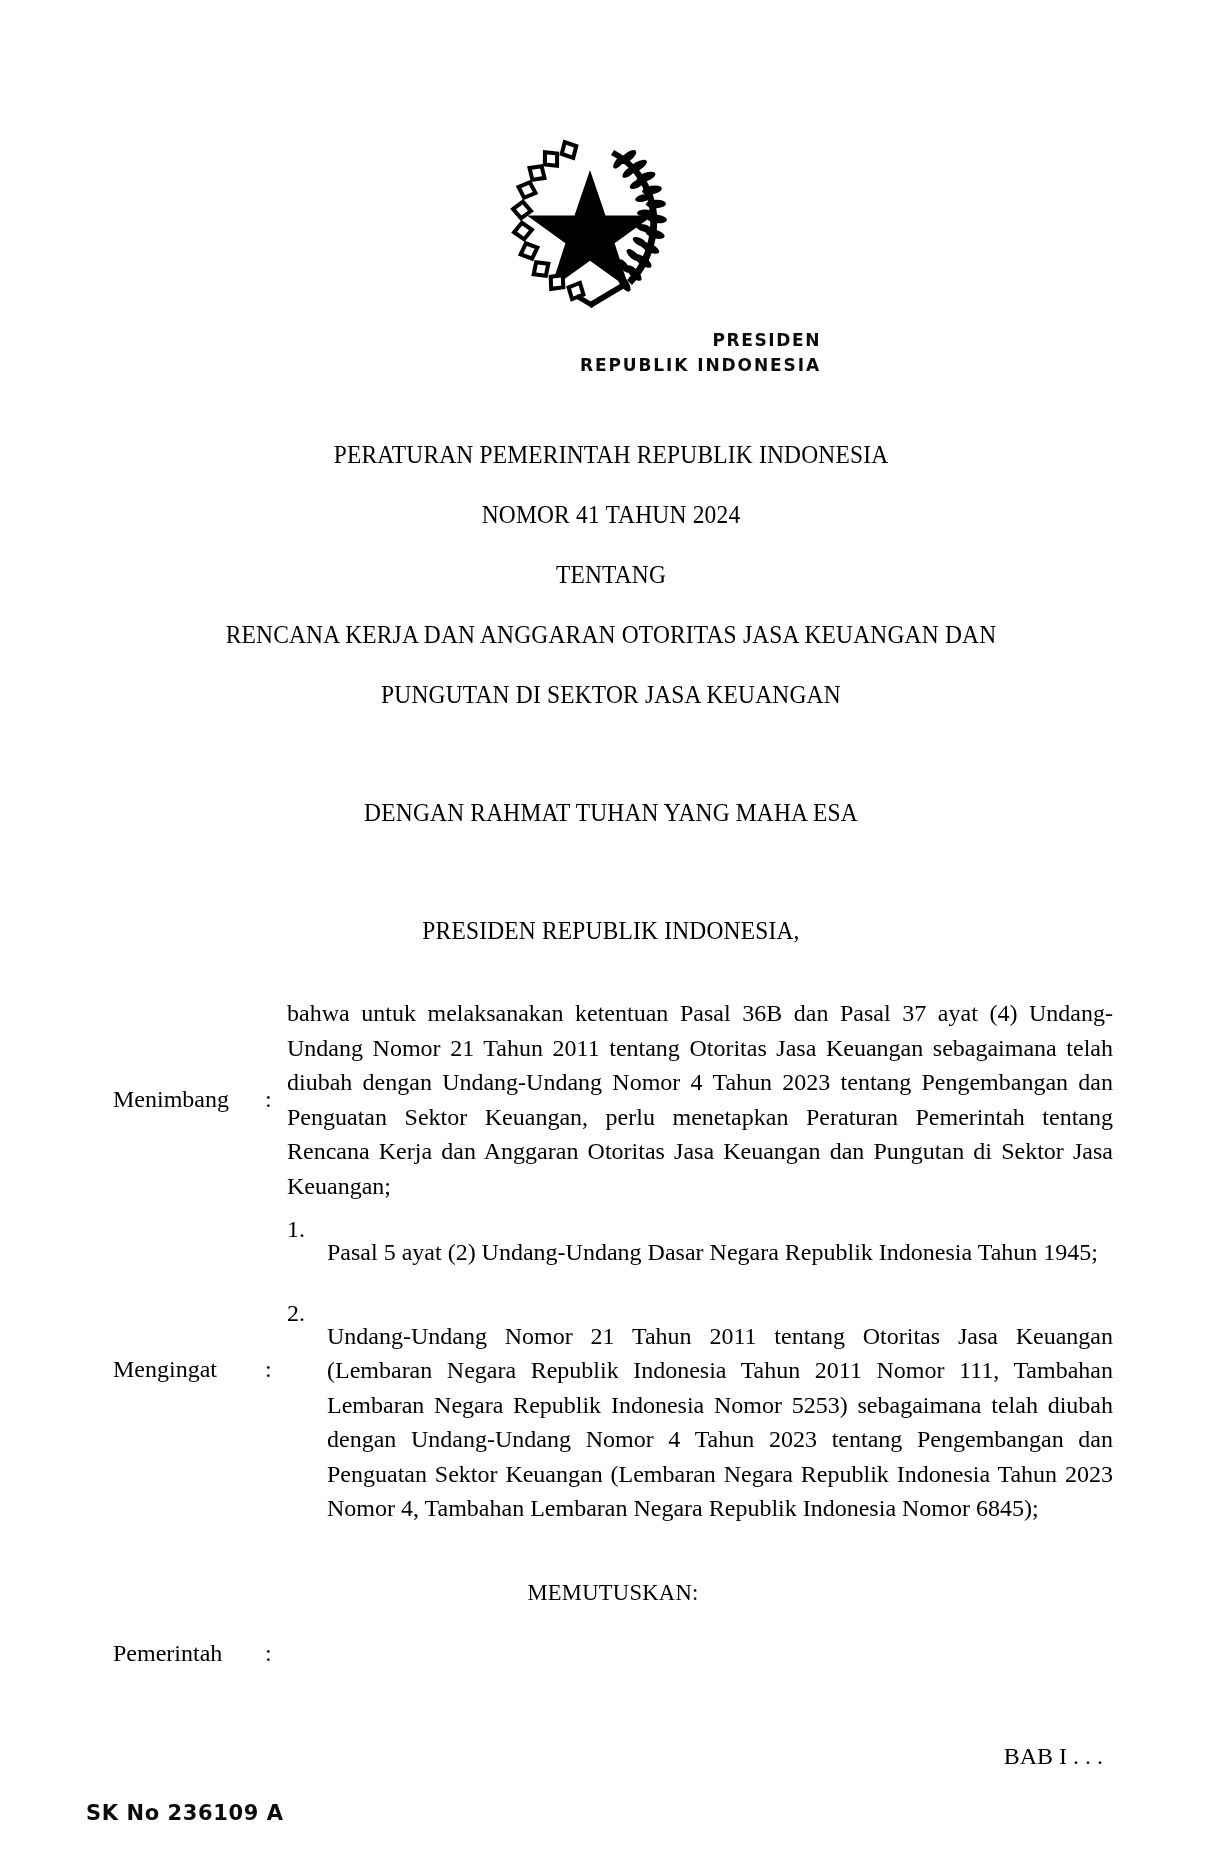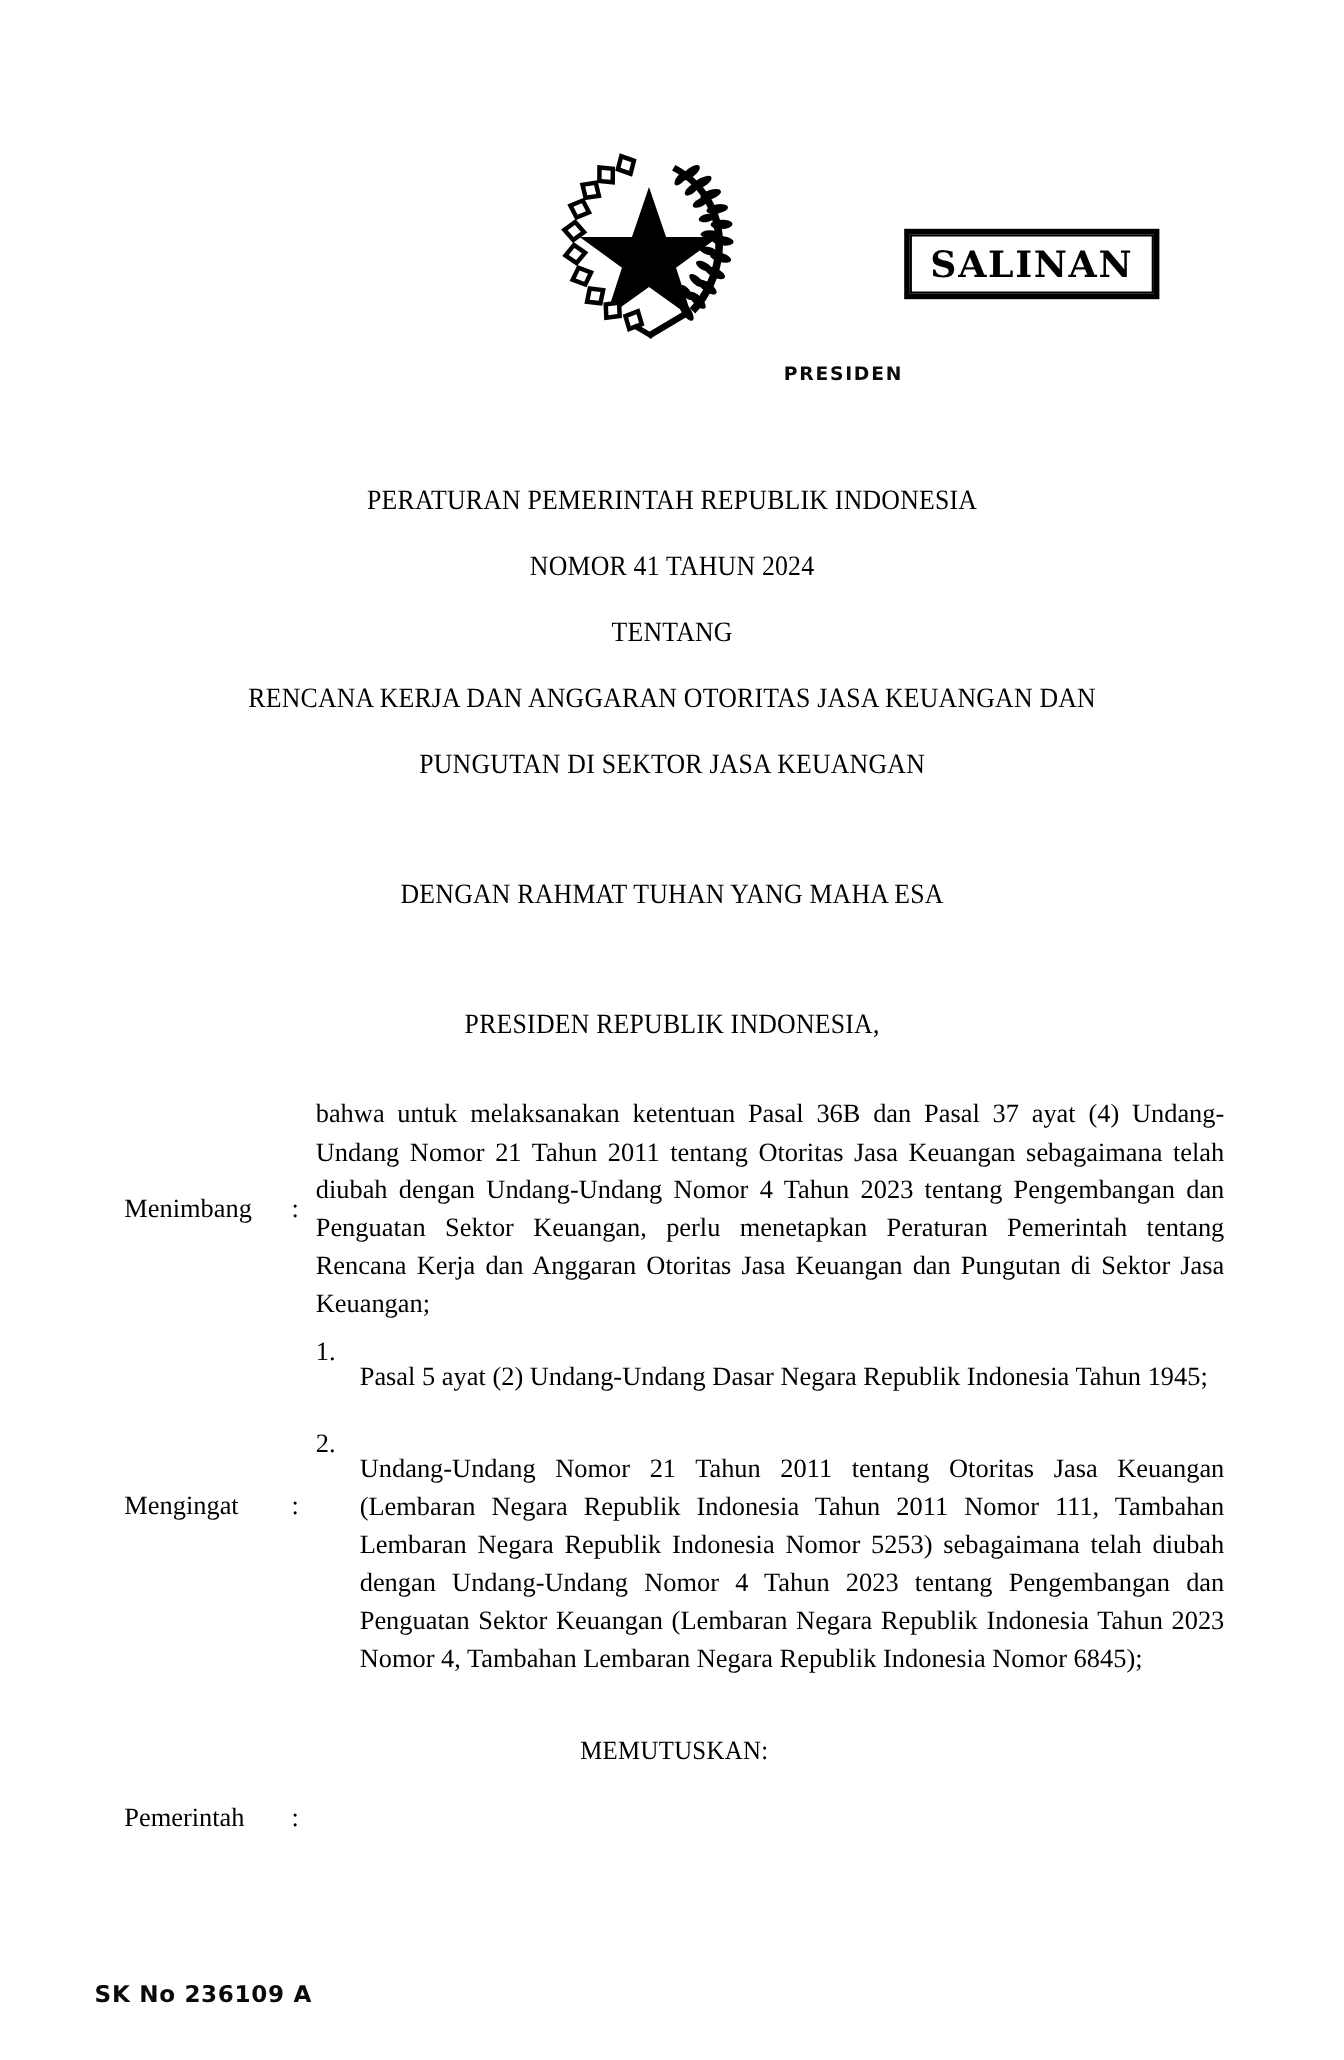--- a/index.html
+++ b/index.html
@@ -310,27 +310,23 @@
             </g>
 
             <path d="M133,158 L96,180 L93,175 L130,153 Z"></path>
           </g>
         </g>
       </svg>
     </div>
 
     <div class="presiden-label">
       <span>PRESIDEN</span>
-    </div>
-
-    <div class="salinan-box">
-      <div class="salinan-inner">
-        <span class="salinan-text">SALINAN</span>
-      </div>
-    </div>
+      <span class="l2">REPUBLIK INDONESIA</span>
+    </div>
+
   </div>
 
   <div class="title-block">
     <div class="title-line">PERATURAN PEMERINTAH REPUBLIK INDONESIA</div>
     <div class="gap-sm"></div>
     <div class="title-line">NOMOR 41 TAHUN 2024</div>
     <div class="gap-sm"></div>
     <div class="title-line">TENTANG</div>
     <div class="gap-sm"></div>
     <div class="title-line">RENCANA KERJA DAN ANGGARAN OTORITAS JASA KEUANGAN DAN</div>
@@ -368,16 +364,17 @@
 
   <div class="memutuskan">MEMUTUSKAN:</div>
 
   <div class="menetapkan-wrap">
     <div class="clause">
       <div class="clause-label">Pemerintah</div>
       <div class="clause-colon">:</div>
     </div>
   </div>
 
+  <div class="bab-next">BAB I . . .</div>
 
   <div class="sk-footer">SK  No 236109 A</div>
 
 </div>
 
 </body></html>

